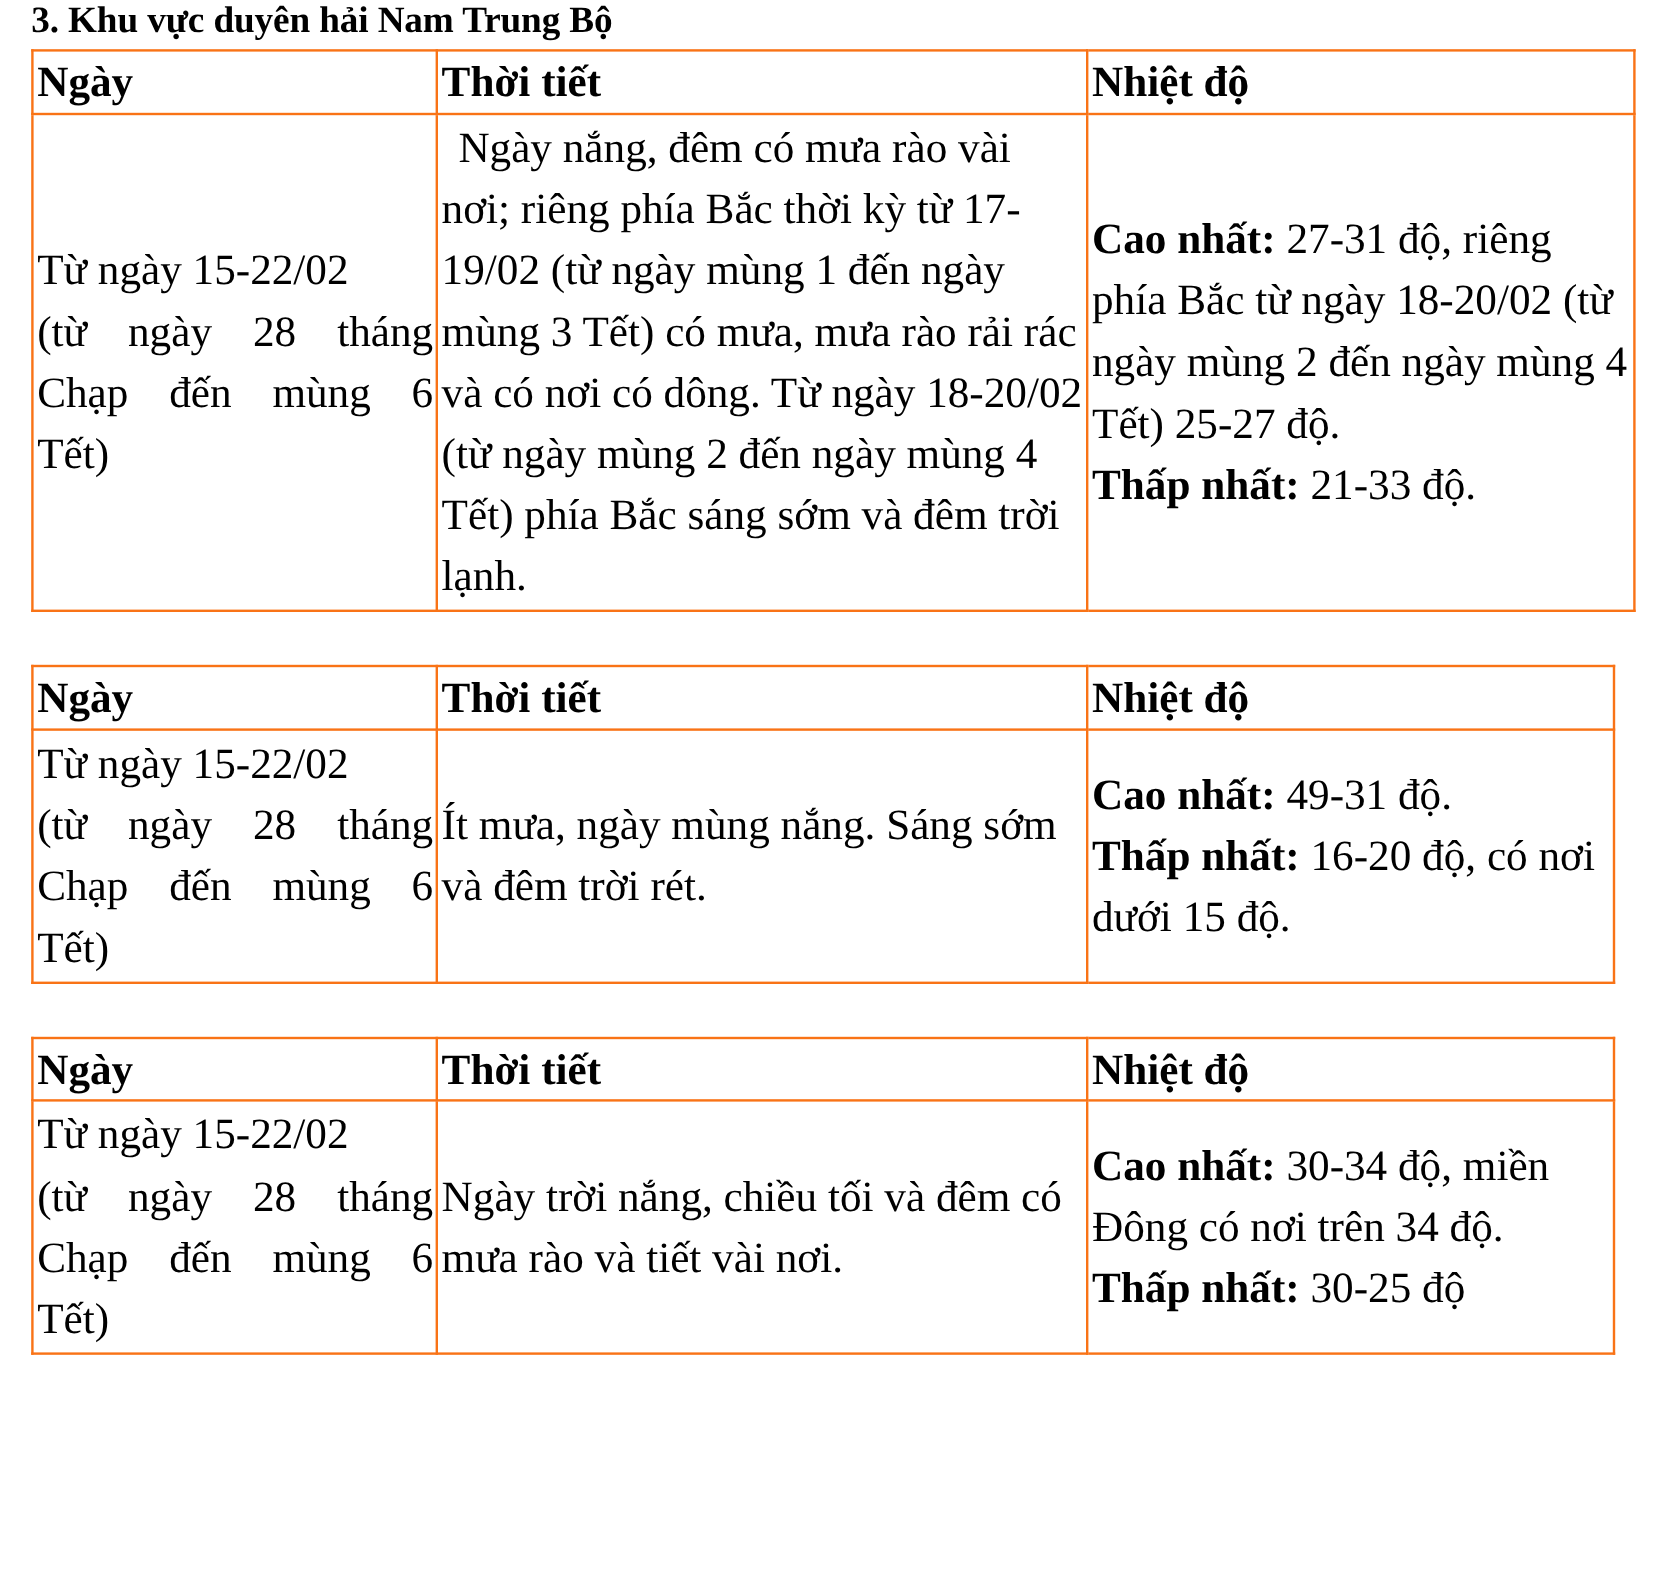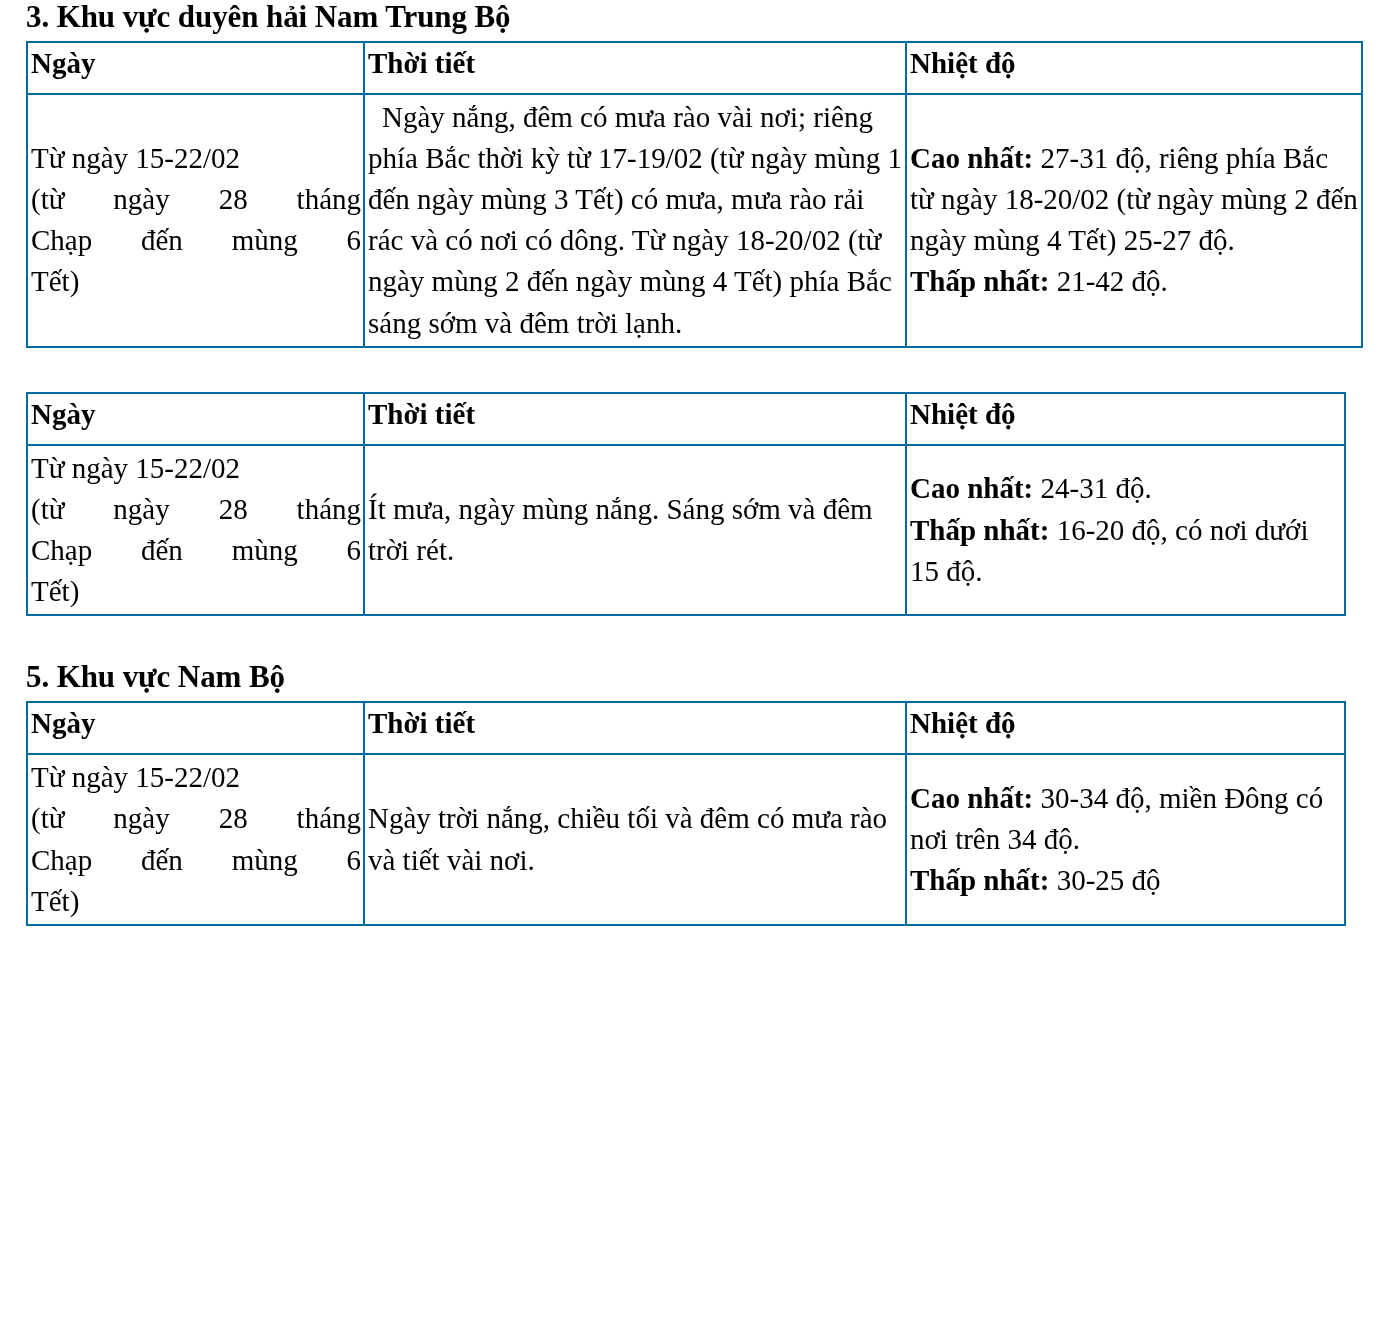--- a/index.html
+++ b/index.html
@@ -33,24 +33,24 @@
     white-space: nowrap;
   }
   .wx-table {
     border-collapse: collapse;
     table-layout: fixed;
     margin-left: 26px;
     border: 2px solid #4d4d4d;
     background: #ffffff;
   }
   .wx-table td, .wx-table th {
-    border: 2px solid #0369a1;
+    border: 2px solid #f97316;
     vertical-align: middle;
     padding: 2px 2px 2px 3px;
-    font-size: 29px;
+    font-size: 36px;
     line-height: 1.42;
     font-weight: normal;
     text-align: left;
   }
   .wx-table thead th {
     font-weight: bold;
     height: 46px;
     vertical-align: top;
     padding-top: 2px;
     line-height: 1.3;
@@ -109,21 +109,21 @@
         <tr>
           <td class="cell-day">
             <span style="text-align: left;">Từ ngày 15-22/02</span>
             <span style="text-align: justify; text-align-last: justify;">(từ ngày 28 tháng</span>
             <span style="text-align: justify; text-align-last: justify;">Chạp đến mùng 6</span>
             <span style="text-align: left;">Tết)</span>
           </td>
           <td class="cell-wx indent-first">Ngày nắng, đêm có mưa rào vài nơi; riêng phía Bắc thời kỳ từ 17-19/02 (từ ngày mùng 1 đến ngày mùng 3 Tết) có mưa, mưa rào rải rác và có nơi có dông. Từ ngày 18-20/02 (từ ngày mùng 2 đến ngày mùng 4 Tết) phía Bắc sáng sớm và đêm trời lạnh.</td>
           <td class="cell-temp">
             <span class="lbl">Cao nhất:</span><span> 27-31 độ, riêng phía Bắc từ ngày 18-20/02 (từ ngày mùng 2 đến ngày mùng 4 Tết) 25-27 độ.</span>
-            <br><span class="lbl">Thấp nhất:</span><span> 21-42 độ.</span>
+            <br><span class="lbl">Thấp nhất:</span><span> 21-33 độ.</span>
           </td>
         </tr>
       </tbody>
     </table>
   </div>
 
   <div class="gap-sm"></div>
 
   <div class="section">
 
@@ -143,32 +143,31 @@
       <tbody>
         <tr>
           <td class="cell-day">
             <span style="text-align: left;">Từ ngày 15-22/02</span>
             <span style="text-align: justify; text-align-last: justify;">(từ ngày 28 tháng</span>
             <span style="text-align: justify; text-align-last: justify;">Chạp đến mùng 6</span>
             <span style="text-align: left;">Tết)</span>
           </td>
           <td class="cell-wx">Ít mưa, ngày mùng nắng. Sáng sớm và đêm trời rét.</td>
           <td class="cell-temp">
-            <span class="lbl">Cao nhất:</span><span> 24-31 độ.</span>
+            <span class="lbl">Cao nhất:</span><span> 49-31 độ.</span>
             <br><span class="lbl">Thấp nhất:</span><span>  16-20 độ, có nơi dưới 15 độ.</span>
           </td>
         </tr>
       </tbody>
     </table>
   </div>
 
   <div class="gap-md"></div>
 
   <div class="section">
-    <div class="section-heading">5. Khu vực Nam Bộ</div>
 
     <table class="wx-table" style="width:1319px;">
       <colgroup>
         <col class="col-day">
           <col class="col-wx">
           <col class="col-temp45">
       </colgroup>
       <thead>
         <tr>
           <th>Ngày</th>

